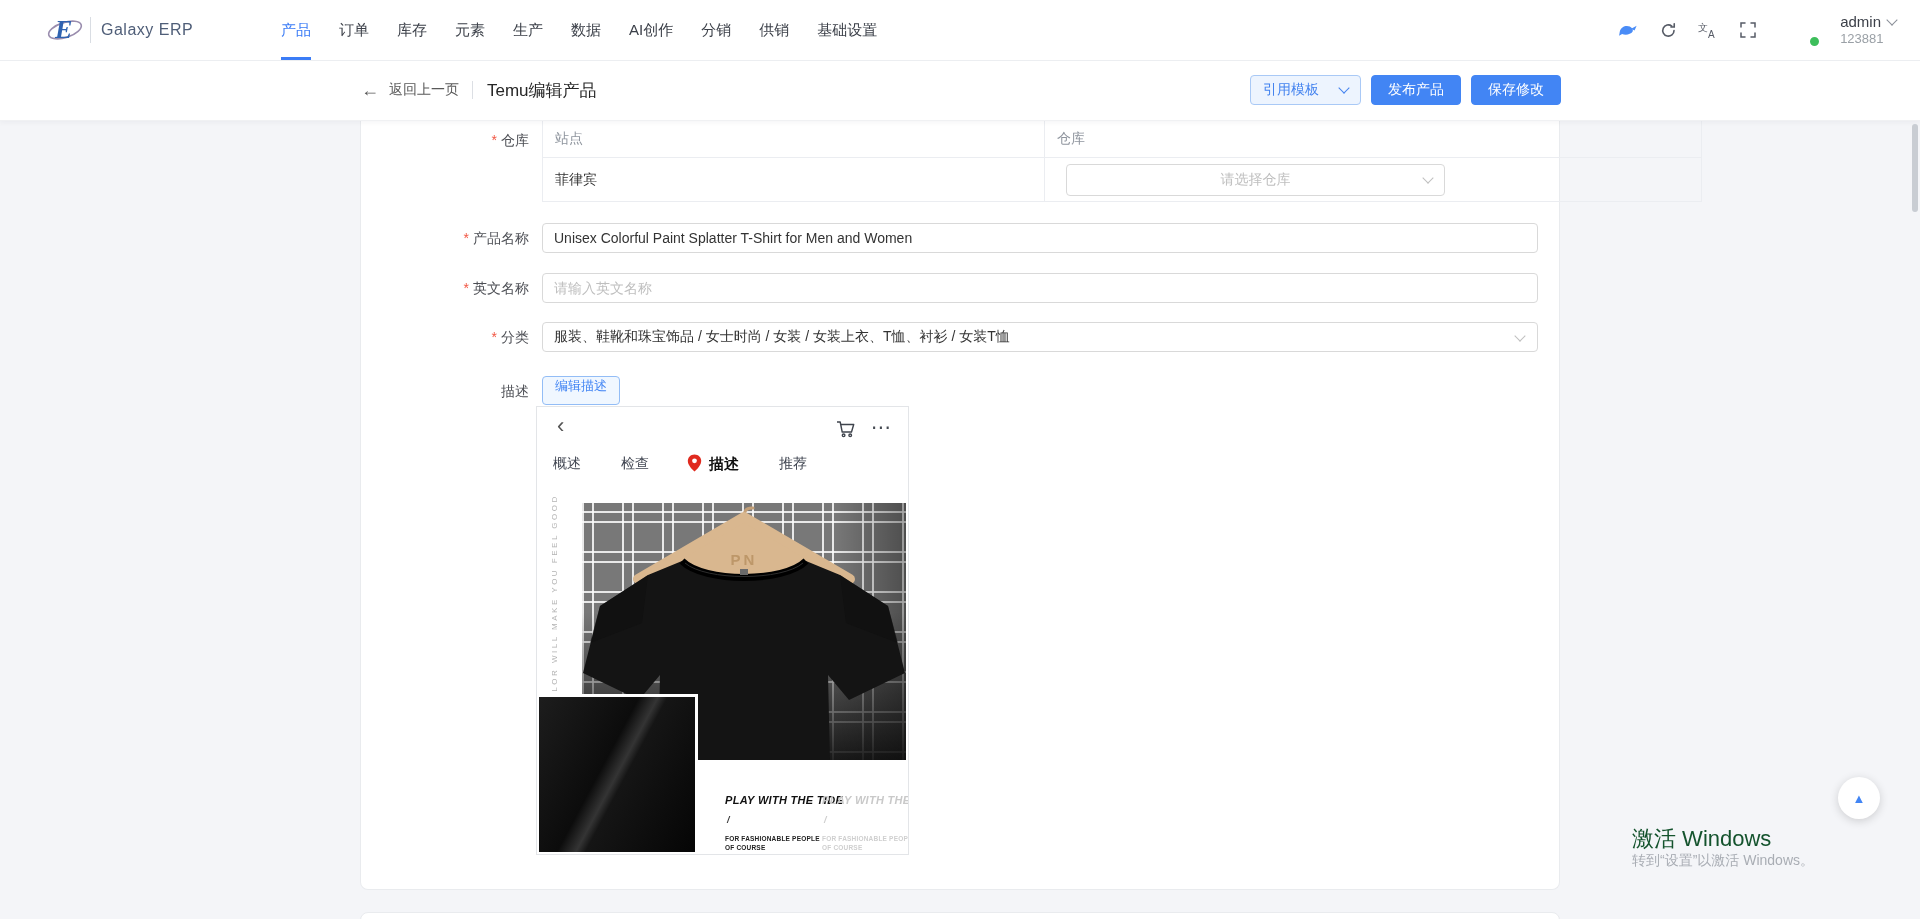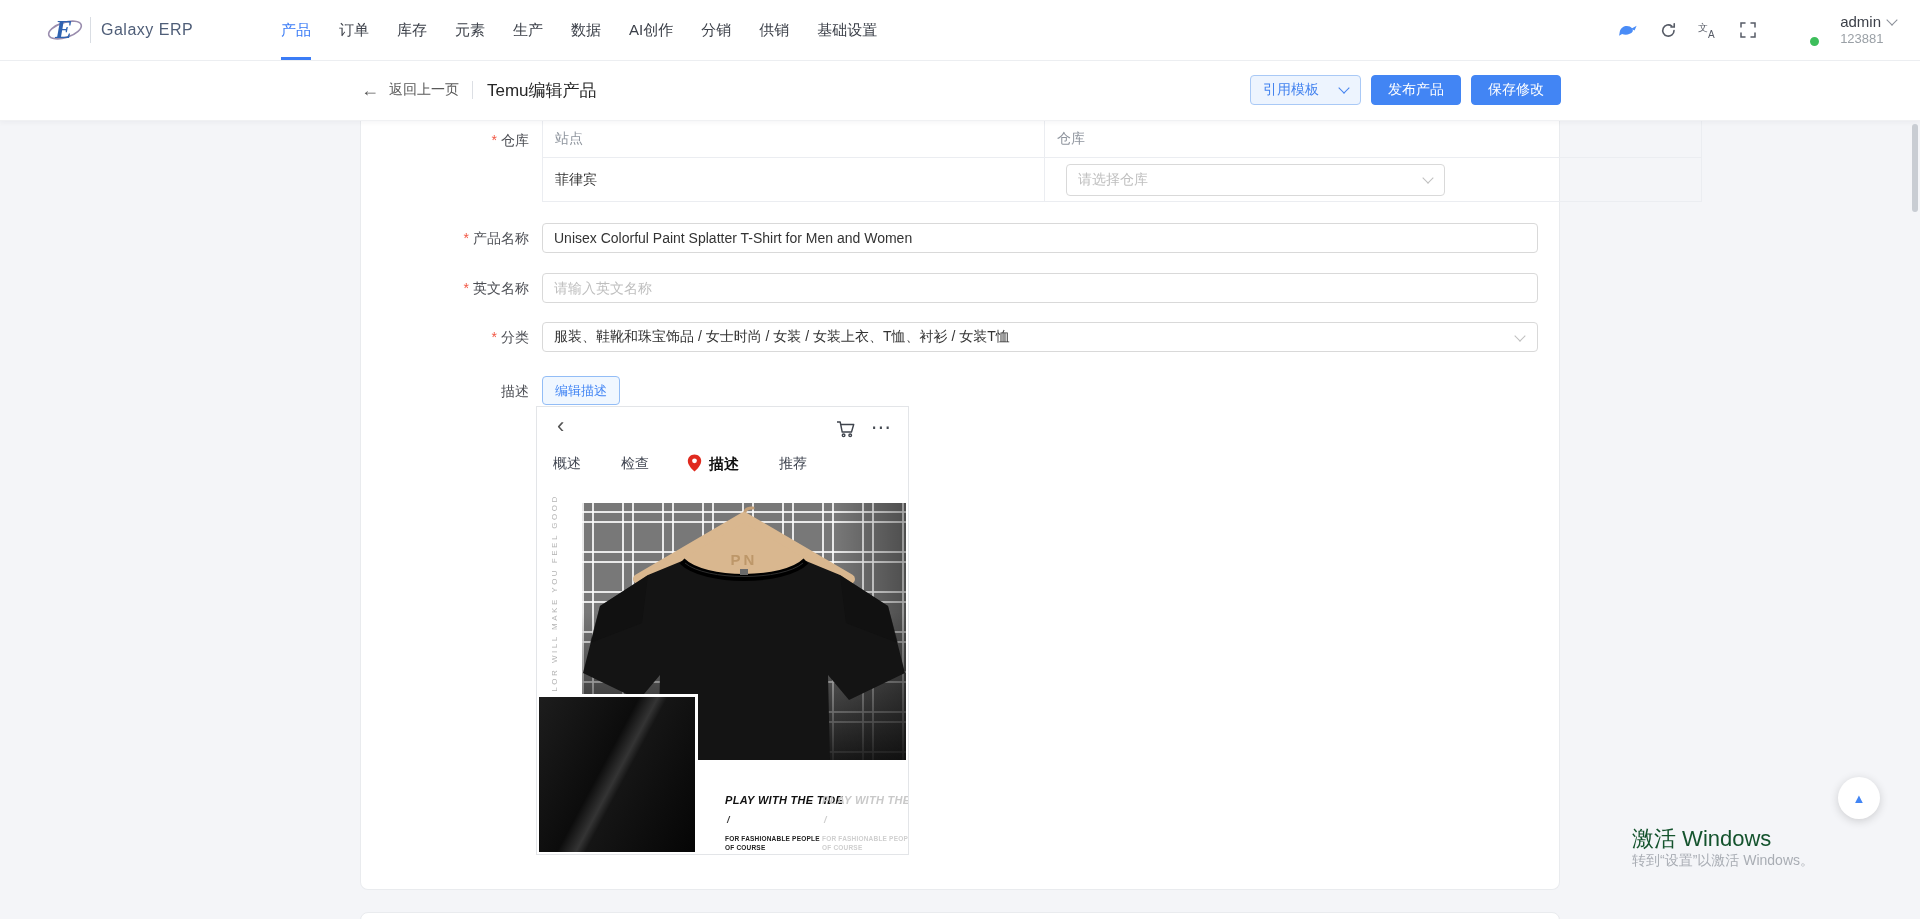--- a/index.html
+++ b/index.html
@@ -42,29 +42,29 @@
   .card1{position:absolute;left:360px;top:120px;width:1200px;height:770px;background:#fff;border:1px solid #e9ebee;border-top:none;border-radius:0 0 8px 8px;box-sizing:border-box;}
   .form-label{position:absolute;left:0;width:168px;text-align:right;font-size:14px;color:#4d4f55;line-height:20px;}
   .req{color:#f25643;margin-right:4px;}
 
   .wh-table{position:absolute;left:181px;top:0;width:1160px;border:1px solid #ebedf1;border-top:none;box-sizing:border-box;}
   .wh-head{display:flex;height:37px;border-bottom:1px solid #ebedf1;}
   .wh-head .c1,.wh-body .c1{width:502px;border-right:1px solid #ebedf1;display:flex;align-items:center;padding-left:12px;box-sizing:border-box;}
   .wh-head .c2,.wh-body .c2{flex:1;display:flex;align-items:center;padding-left:9px;box-sizing:border-box;}
   .wh-head{color:#8f959e;font-size:14px;}
   .wh-body{display:flex;height:43px;font-size:14px;color:#333;gap:12px;}
-  .select-box{position:relative;width:379px;height:32px;border:1px solid #d9d9d9;border-radius:4px;display:flex;align-items:center;padding:0 11px;box-sizing:border-box;font-size:14px;color:#bfbfbf;cursor:pointer;background:#fff;}
+  .select-box{position:relative;width:379px;height:32px;border:1px solid #d9d9d9;border-radius:4px;display:flex;align-items:center;padding:0 11px;box-sizing:border-box;font-size:14px;color:#bfbfbf;cursor:pointer;background:#fff;justify-content:center;}
   .select-box .chev{position:absolute;right:12px;border-color:#bfbfbf;}
 
   .txt-input{position:absolute;left:181px;width:996px;height:30px;border:1px solid #d9d9d9;border-radius:4px;padding:0 11px;box-sizing:border-box;font-size:14px;color:#333;font-family:inherit;outline:none;background:#fff;}
   .txt-input::placeholder{color:#bfbfbf;}
   .cat-select{position:absolute;left:181px;top:202px;width:996px;height:30px;border:1px solid #d9d9d9;border-radius:4px;display:flex;align-items:center;padding:0 11px;box-sizing:border-box;font-size:14px;color:#333;cursor:pointer;background:#fff;}
   .cat-select .chev{position:absolute;right:13px;border-color:#bfbfbf;}
 
-  .edit-desc-btn{position:absolute;left:181px;top:256px;height:29px;padding:0 12px;background:#f0f7ff;border:1px solid #93bdf6;border-radius:4px;color:#4285f4;font-size:13px;display:flex;align-items:center;cursor:pointer;box-sizing:border-box;}
+  .edit-desc-btn{position:absolute;left:181px;top:256px;height:29px;padding:0 12px;background:#f0f7ff;border:1px solid #93bdf6;border-radius:4px;color:#4285f4;font-size:13px;display:flex;cursor:pointer;box-sizing:border-box;}
 
   
   .phone{position:absolute;left:175px;top:286px;width:373px;height:449px;background:#fff;border:1px solid #e3e5e8;box-sizing:border-box;overflow:hidden;}
   .p-back{position:absolute;left:20px;top:8px;font-size:22px;color:#555;line-height:22px;}
   .p-cart{position:absolute;right:52px;top:13px;}
   .p-dots{position:absolute;right:16px;top:8px;font-size:20px;color:#454a52;letter-spacing:1px;}
   .p-tabs{position:absolute;top:44px;left:0;right:0;height:28px;}
   .p-tab{position:absolute;top:4px;font-size:14px;color:#3f4450;}
   .p-tab.bold{font-weight:bold;font-size:15px;color:#111;}
   .p-pin{position:absolute;left:150px;top:3px;}

